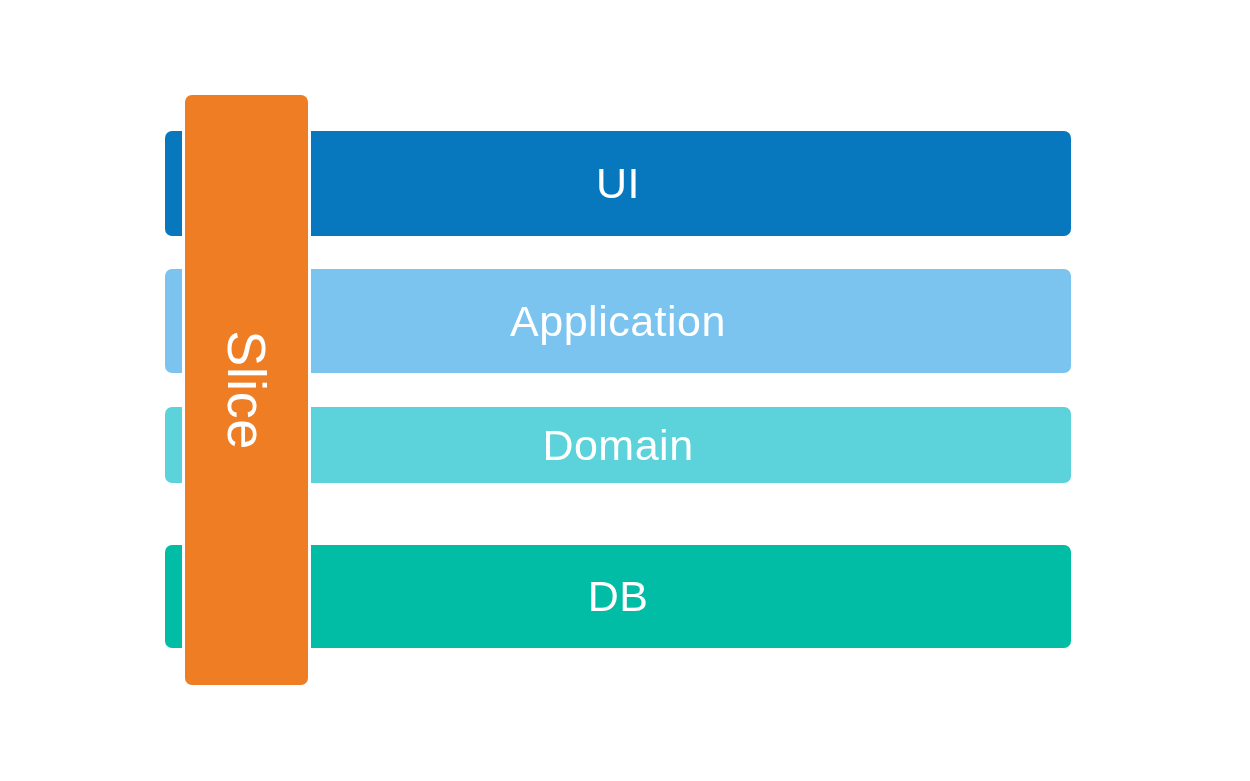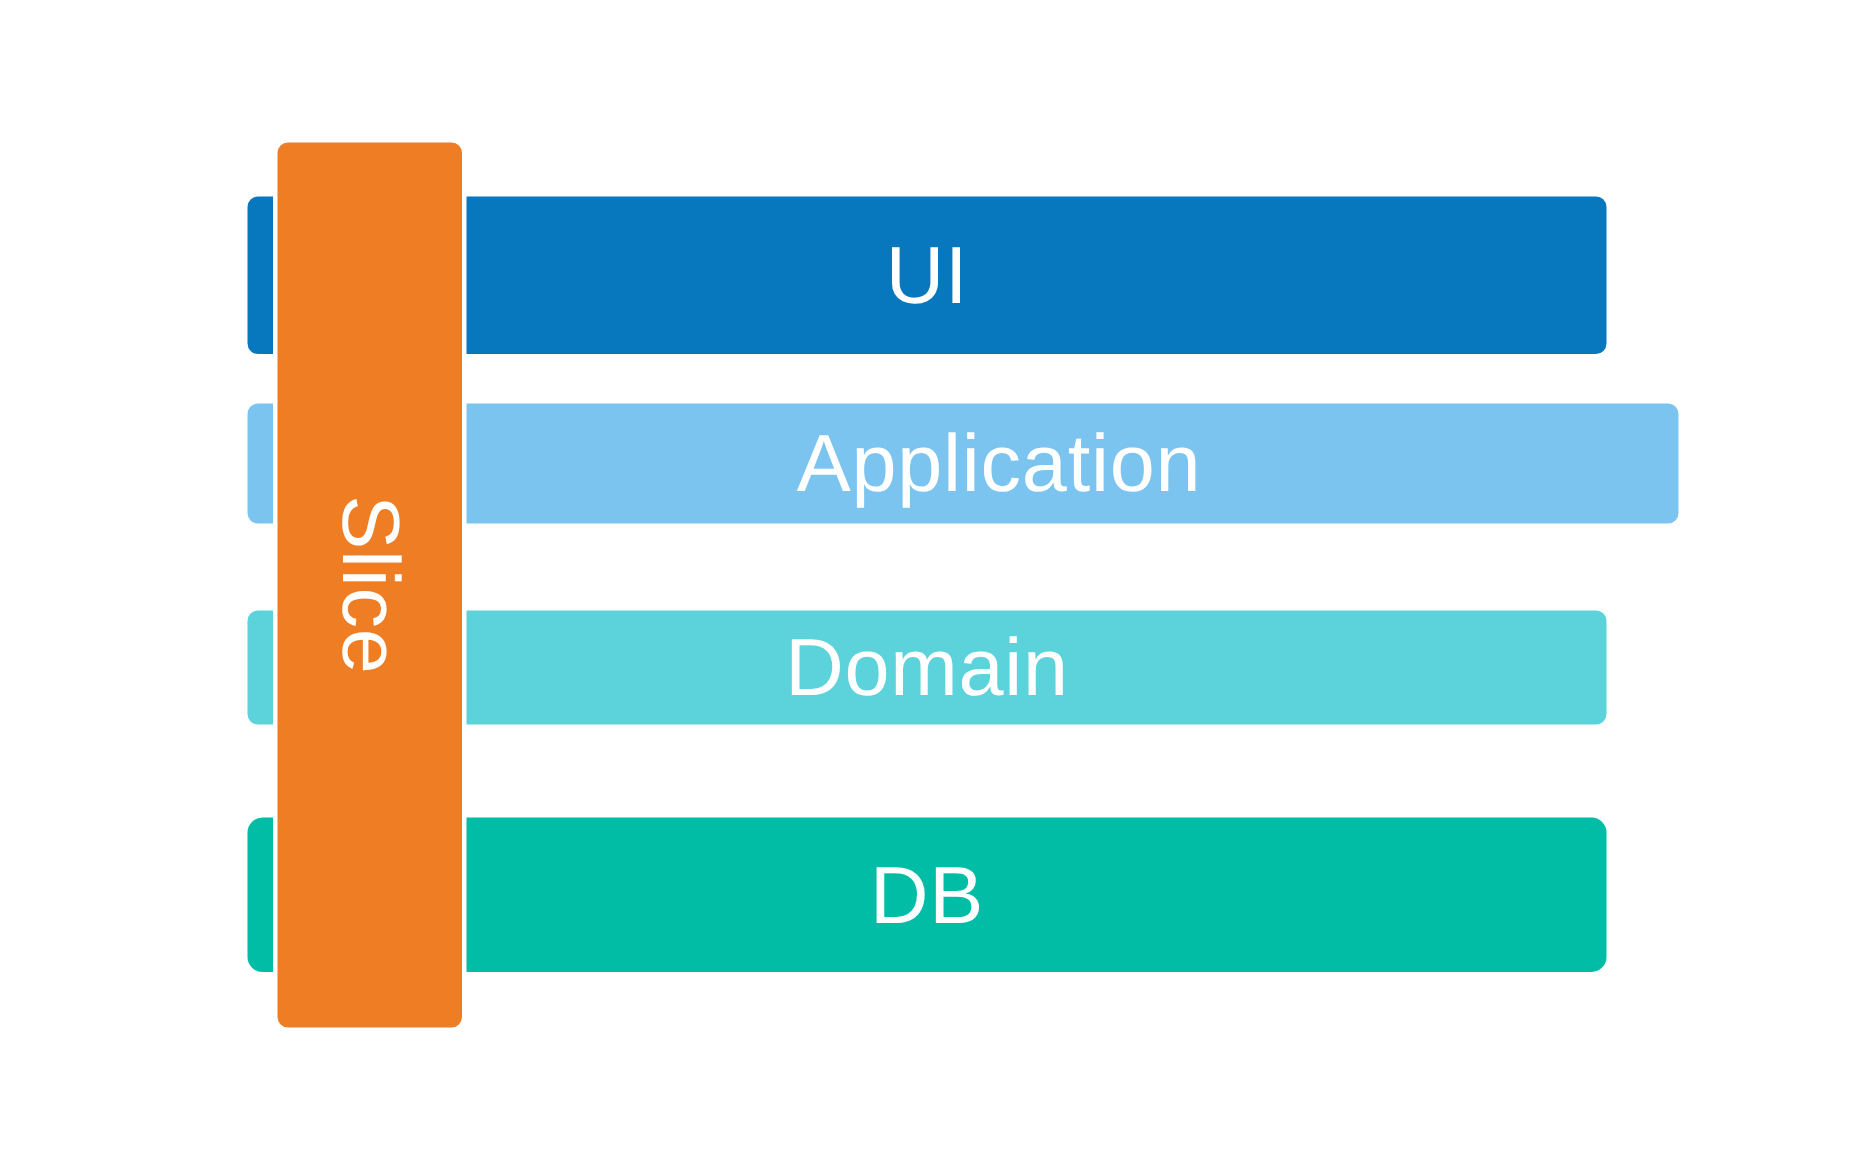--- a/index.html
+++ b/index.html
@@ -19,29 +19,29 @@
     position: absolute;
     left: 165px;
     width: 906px;
     border-radius: 7px;
     display: flex;
     align-items: center;
     justify-content: center;
   }
   .layer-label {
     color: #ffffff;
-    font-size: 54px;
+    font-size: 43px;
     line-height: 1;
     letter-spacing: 0.5px;
     user-select: none;
   }
   .layer-ui          { top: 131px; height: 105px; }
-  .layer-application { top: 269px; height: 80px; padding-left: 48px; }
+  .layer-application { top: 269px; height: 104px; }
   .layer-domain      { top: 407px; height: 76px; }
-  .layer-db          { top: 545px; height: 103px; border-radius: 10px; }
+  .layer-db          { top: 545px; height: 103px; }
 
   .slice {
     position: absolute;
     left: 182px;
     top: 92px;
     width: 129px;
     height: 596px;
     box-sizing: border-box;
     border: 3px solid #ffffff;
     border-radius: 10px;

